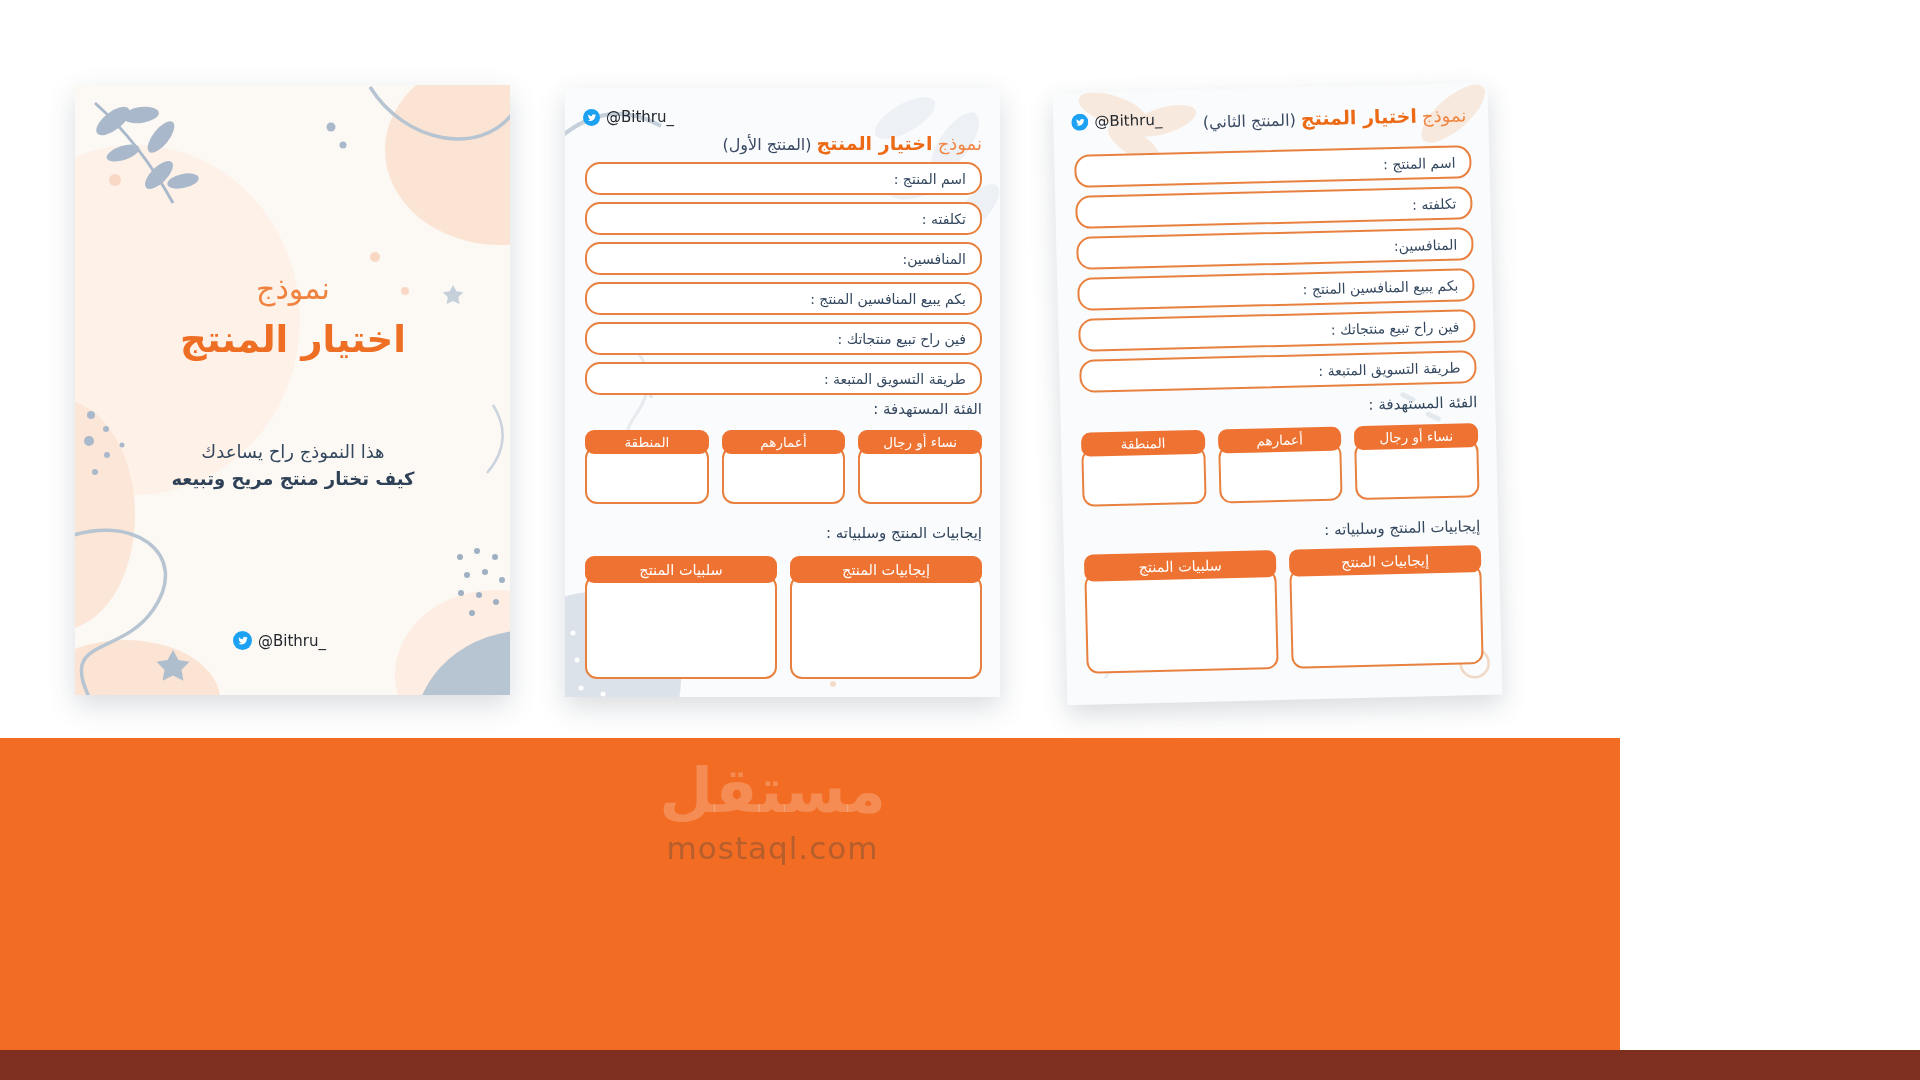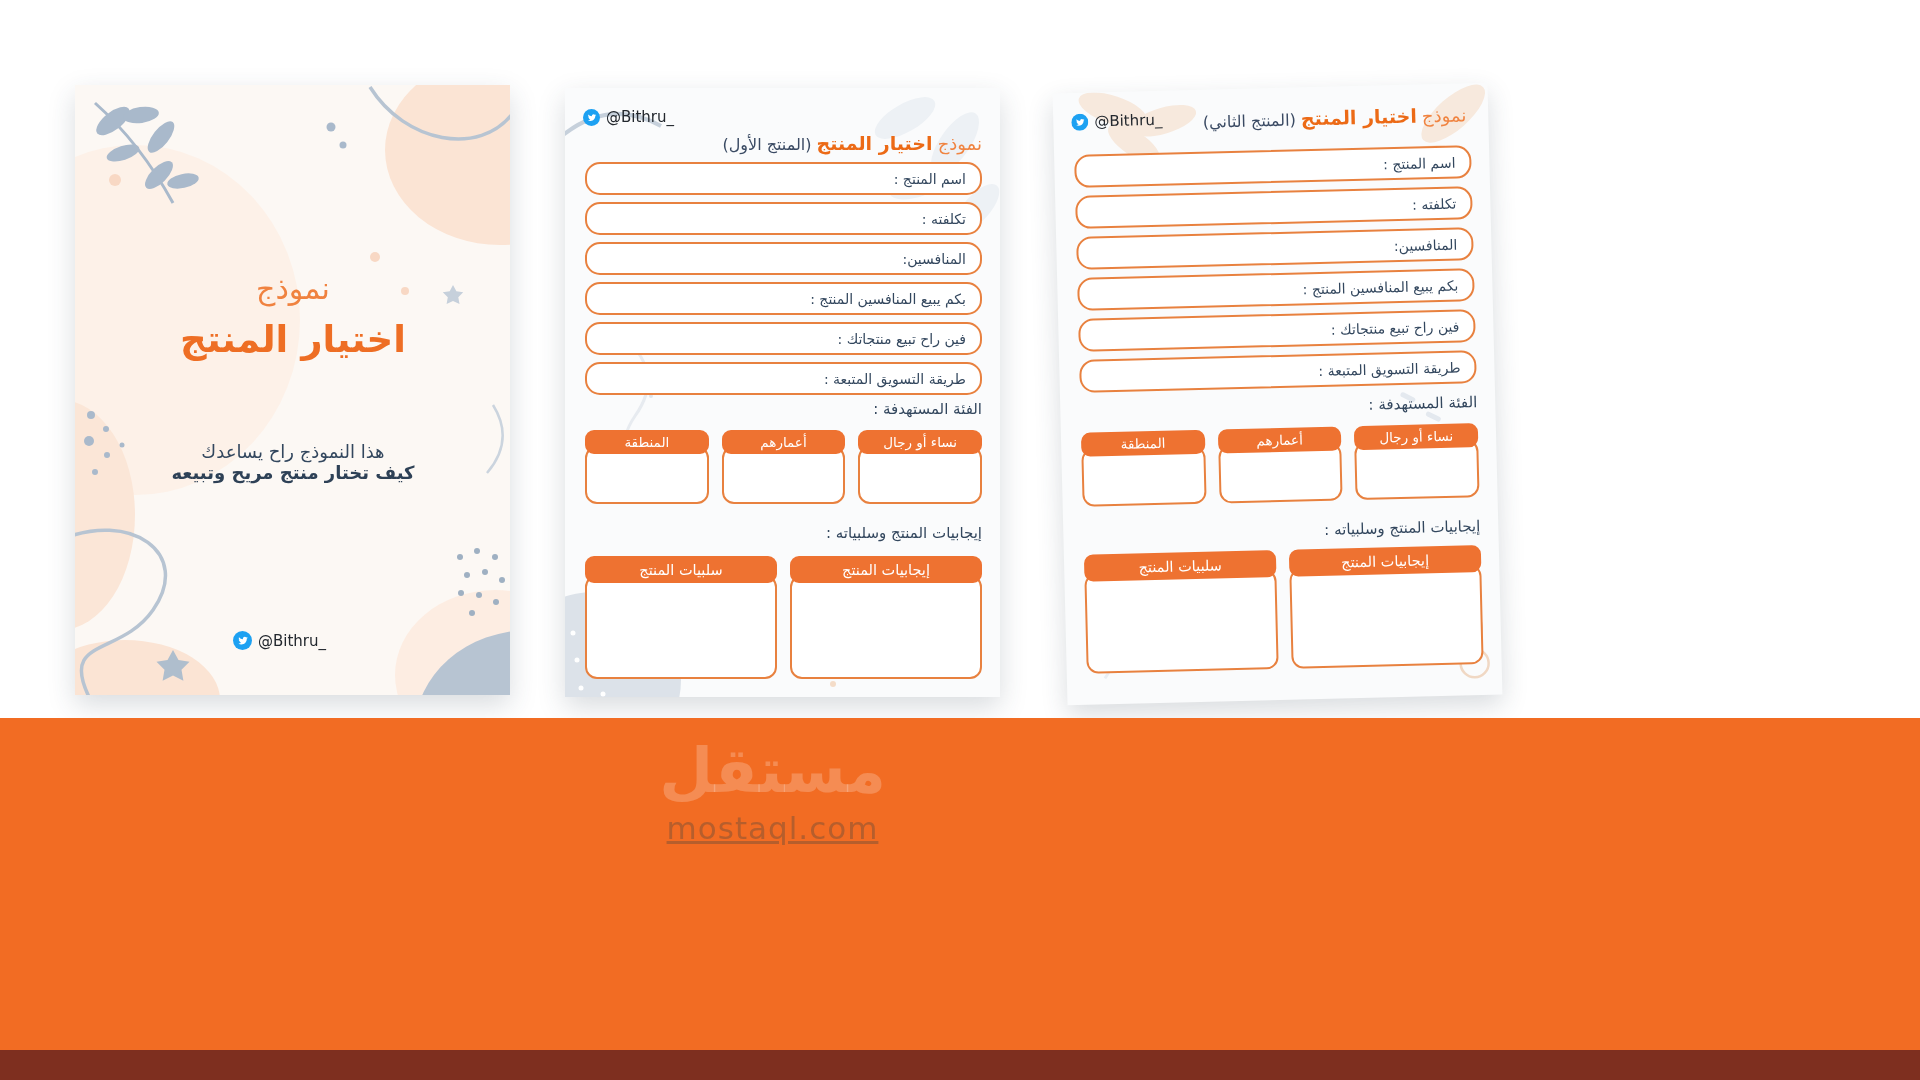--- a/index.html
+++ b/index.html
@@ -7,21 +7,21 @@
         font-family:"DejaVu Sans",sans-serif;}
   .card{position:absolute;background:#fff;box-shadow:0 10px 26px rgba(45,60,80,.18);}
   .decor{position:absolute;inset:0;width:100%;height:100%;pointer-events:none;}
 
   
   .cover{left:75px;top:85px;width:435px;height:610px;background:#FCF8F4;}
   .cover-text{position:absolute;top:186px;left:68px;width:300px;text-align:center;direction:rtl;}
   .cover-t1{font-size:30px;color:#F0823F;letter-spacing:1px;}
   .cover-t2{font-size:37px;font-weight:bold;color:#EE6E24;margin-top:12px;}
   .cover-s1{font-size:18px;color:#33475E;margin-top:80px;}
-  .cover-s2{font-size:18px;font-weight:bold;color:#2E4156;}
+  .cover-s2{font-size:18px;font-weight:bold;color:#2E4156;margin-top:6px;}
   .cover-handle{position:absolute;left:158px;top:546px;}
 
   
   .handle{display:flex;align-items:center;gap:6px;font-size:15px;font-weight:500;color:#23282e;}
   .handle svg{display:block;}
 
   
   .form1{left:565px;top:88px;width:435px;height:609px;background:#FAFBFC;}
   .form2{left:1060px;top:88px;width:435px;height:612px;background:#FAFBFC;transform:rotate(-1.4deg);}
   .f-handle{position:absolute;left:18px;top:20px;}
@@ -48,26 +48,26 @@
   .obox{flex:1;display:flex;flex-direction:column;}
   .obox-head{position:relative;z-index:1;height:24px;background:#EE7231;border-radius:9px;
              color:#fff;font-size:13.5px;display:flex;align-items:center;justify-content:center;}
   .row-pros .obox-head{height:27px;font-size:14.5px;}
   .obox-body{border:2px solid #E8813F;border-radius:12px;background:#fff;margin-top:-8px;
              height:58px;box-sizing:border-box;}
   .row-pros .obox-body{height:104px;}
   .form2 .row-pros .obox-body{height:100px;}
 
   
-  .banner{position:absolute;left:0;top:718px;width:1920px;height:342px;background:#F26C23;}
+  .banner{position:absolute;left:0;top:738px;width:1620px;height:342px;background:#F26C23;}
   .banner-strip{position:absolute;left:0;top:1050px;width:1920px;height:30px;background:#7E2F1F;}
   .wm-name{position:absolute;top:16px;left:0;width:1545px;text-align:center;
            font-size:62px;font-weight:bold;color:rgba(255,255,255,.22);direction:rtl;}
   .wm-domain{position:absolute;top:92px;left:0;width:1545px;text-align:center;
-             font-size:31px;color:rgba(85,70,60,.38);letter-spacing:1px;text-decoration:underline;}
+             font-size:31px;color:rgba(85,70,60,.38);letter-spacing:1px;}
   .banner-title{position:absolute;top:50px;left:0;width:1642px;text-align:center;direction:rtl;
                 font-size:44px;font-weight:bold;color:#ffffff;}
 </style>
 </head>
 <body>
 
 <div class="page">
 
   <div class="card cover">
     <svg class="decor" viewBox="0 0 435 610">

